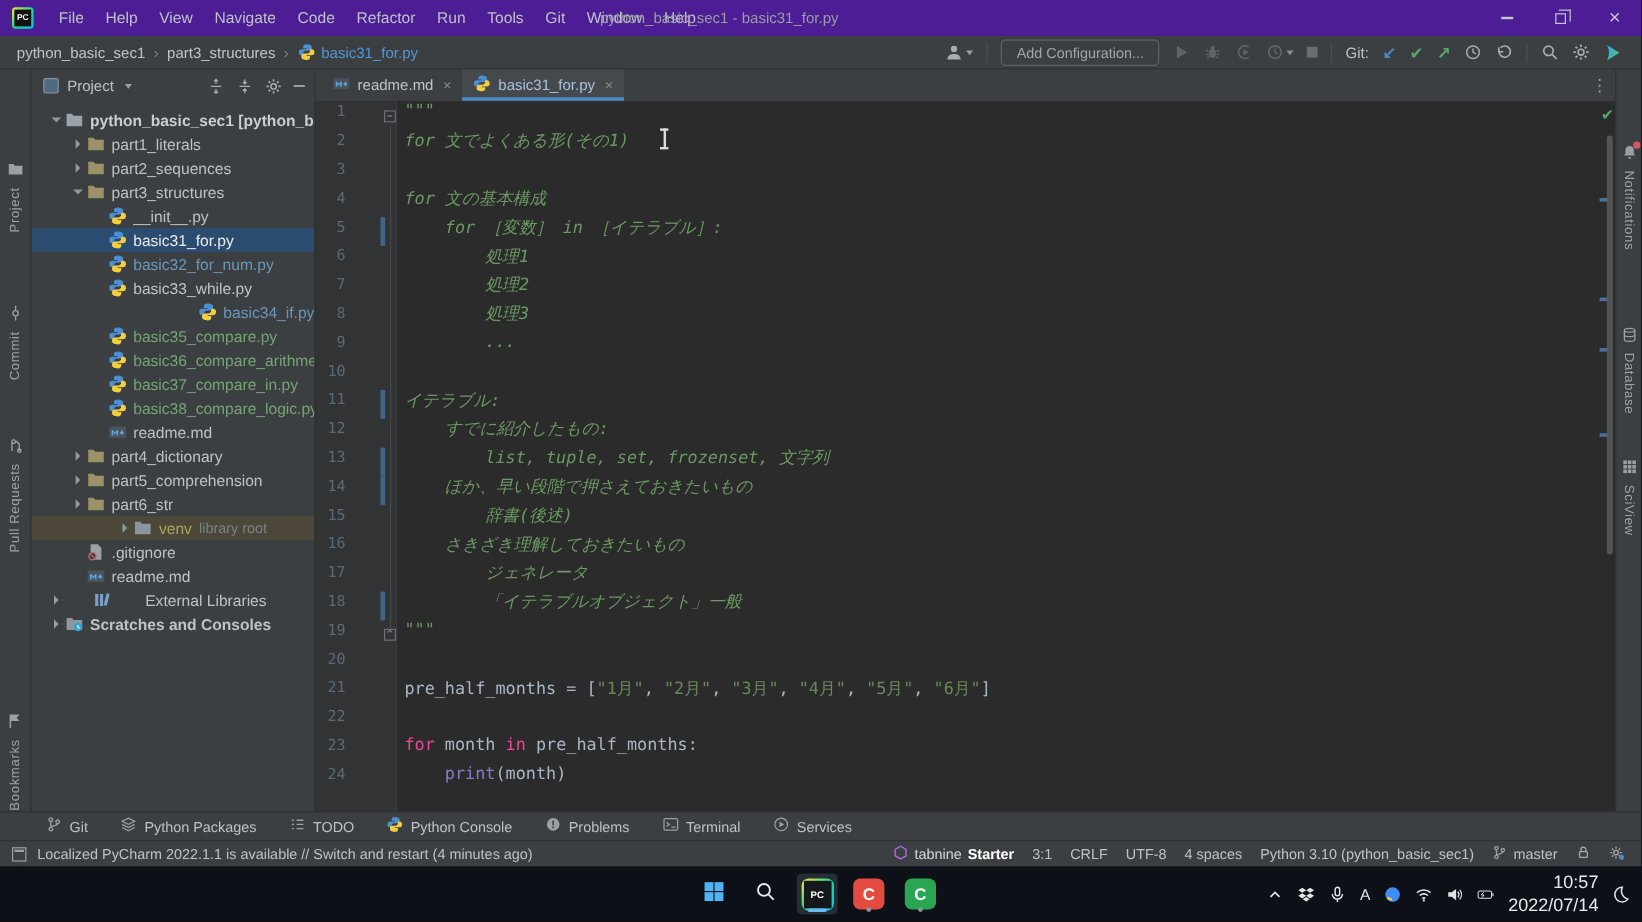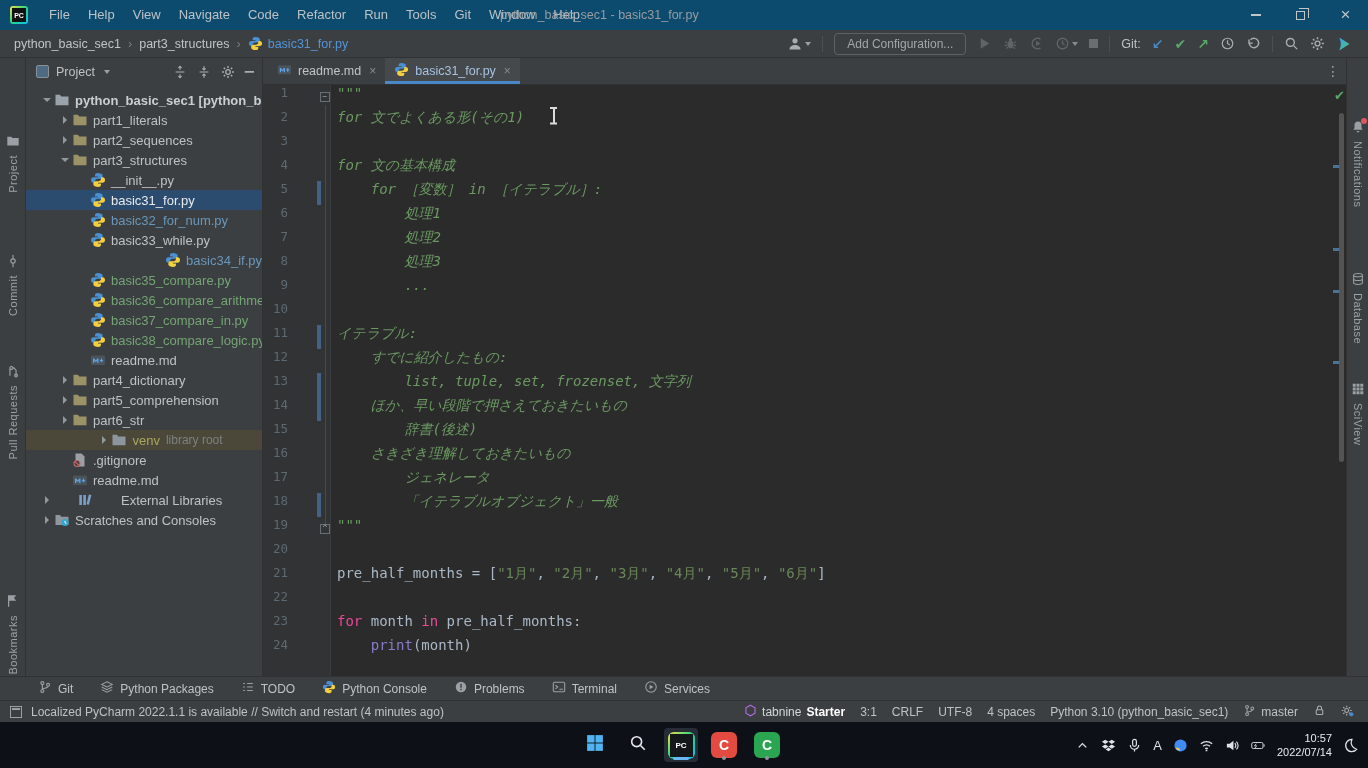--- a/index.html
+++ b/index.html
@@ -3,21 +3,21 @@
 <meta charset="utf-8">
 <style>
   * { margin:0; padding:0; box-sizing:border-box; }
   html,body { background:#000; }
   .screen { position:relative; width:1368px; height:768px; overflow:hidden;
             background:#2b2b2b; font-family:"Liberation Sans", "DejaVu Sans", sans-serif;
             -webkit-font-smoothing:antialiased; }
 
   
   .titlebar { position:absolute; left:0; top:0; width:1368px; height:30px;
-              background:#0c4a6e; display:flex; align-items:center; }
+              background:#4c1d95; display:flex; align-items:center; }
   .pclogo { width:18px; height:18px; margin:0 12px 0 10px; border-radius:3px;
             background:linear-gradient(135deg,#f7e33f,#21d789,#07c3f2);
             display:flex; align-items:center; justify-content:center; }
   .pclogo i { font-style:normal; background:#111; color:#fff; font-size:7px; font-weight:bold;
               width:14px; height:14px; display:flex; align-items:center; justify-content:center; }
   .menus { display:flex; height:30px; }
   .menu { padding:0 9px; line-height:30px; font-size:13px; color:#bdc2c6; cursor:default; }
   .wtitle { position:absolute; left:500px; top:0; height:30px; line-height:30px;
             color:#989da1; font-size:12.5px; }
   .wc { position:absolute; right:0; top:0; display:flex; height:30px; }
@@ -163,21 +163,21 @@
   .pcappo { width:27px; height:27px; border-radius:6px; padding:2px;
             background:linear-gradient(135deg,#f7e33f,#21d789,#07c3f2); }
   .pcappi { width:100%; height:100%; background:#15181a; display:flex; align-items:center;
             justify-content:center; color:#fff; font-size:8px; font-weight:bold; }
   .capp { width:26px; height:26px; border-radius:6px; display:flex; align-items:center;
           justify-content:center; color:#fff; font-size:14px; font-weight:bold; }
   .tray { position:absolute; right:10px; top:0; height:46px; display:flex; align-items:center; gap:11px;
           color:#dfe3e6; }
   .tray svg { width:15px; height:15px; display:block; }
   .trayA { font-size:13px; }
-  .clockb { text-align:right; font-size:11px; line-height:1.3; color:#e8ebee; }
+  .clockb { text-align:right; font-size:15px; line-height:1.3; color:#e8ebee; }
 </style>
 </head>
 <body>
 
 <div class="screen">
 
   <header class="titlebar">
     <span class="pclogo">
         <i>PC</i>
       </span>
@@ -533,21 +533,21 @@
           </div>
           <div class="trow" style="padding-left: 14px; gap: 23px;">
             <span class="chev c"></span>
             <span class="ticon"><svg viewBox="0 0 16 16" fill="#7ba0c9">
                 <rect x="2.3" y="3" width="2.6" height="10"></rect>
                 <rect x="6.3" y="3" width="2.6" height="10"></rect>
                 <rect x="10.6" y="2.6" width="2.6" height="10" transform="rotate(14 11.9 7.6)"></rect>
               </svg></span>
             <span class="tlabel">External Libraries</span>
           </div>
-          <div class="trow" style="padding-left: 14px;">
+          <div class="trow" style="padding-left: 14px; font-weight: bold;">
             <span class="chev c"></span>
             <span class="ticon"><svg viewBox="0 0 16 16">
                 <path d="M1.5 3h4.5l1.3 1.7h7.2V13h-13z" fill="#8f969c"></path>
                 <circle cx="11" cy="10.5" r="3.6" fill="#35a3d0"></circle>
                 <path d="M11 8.8v1.9l1.4.9" stroke="#fff" stroke-width="1" fill="none"></path>
               </svg></span>
             <span class="tlabel">Scratches and Consoles</span>
           </div>
         </div>
     </section>

